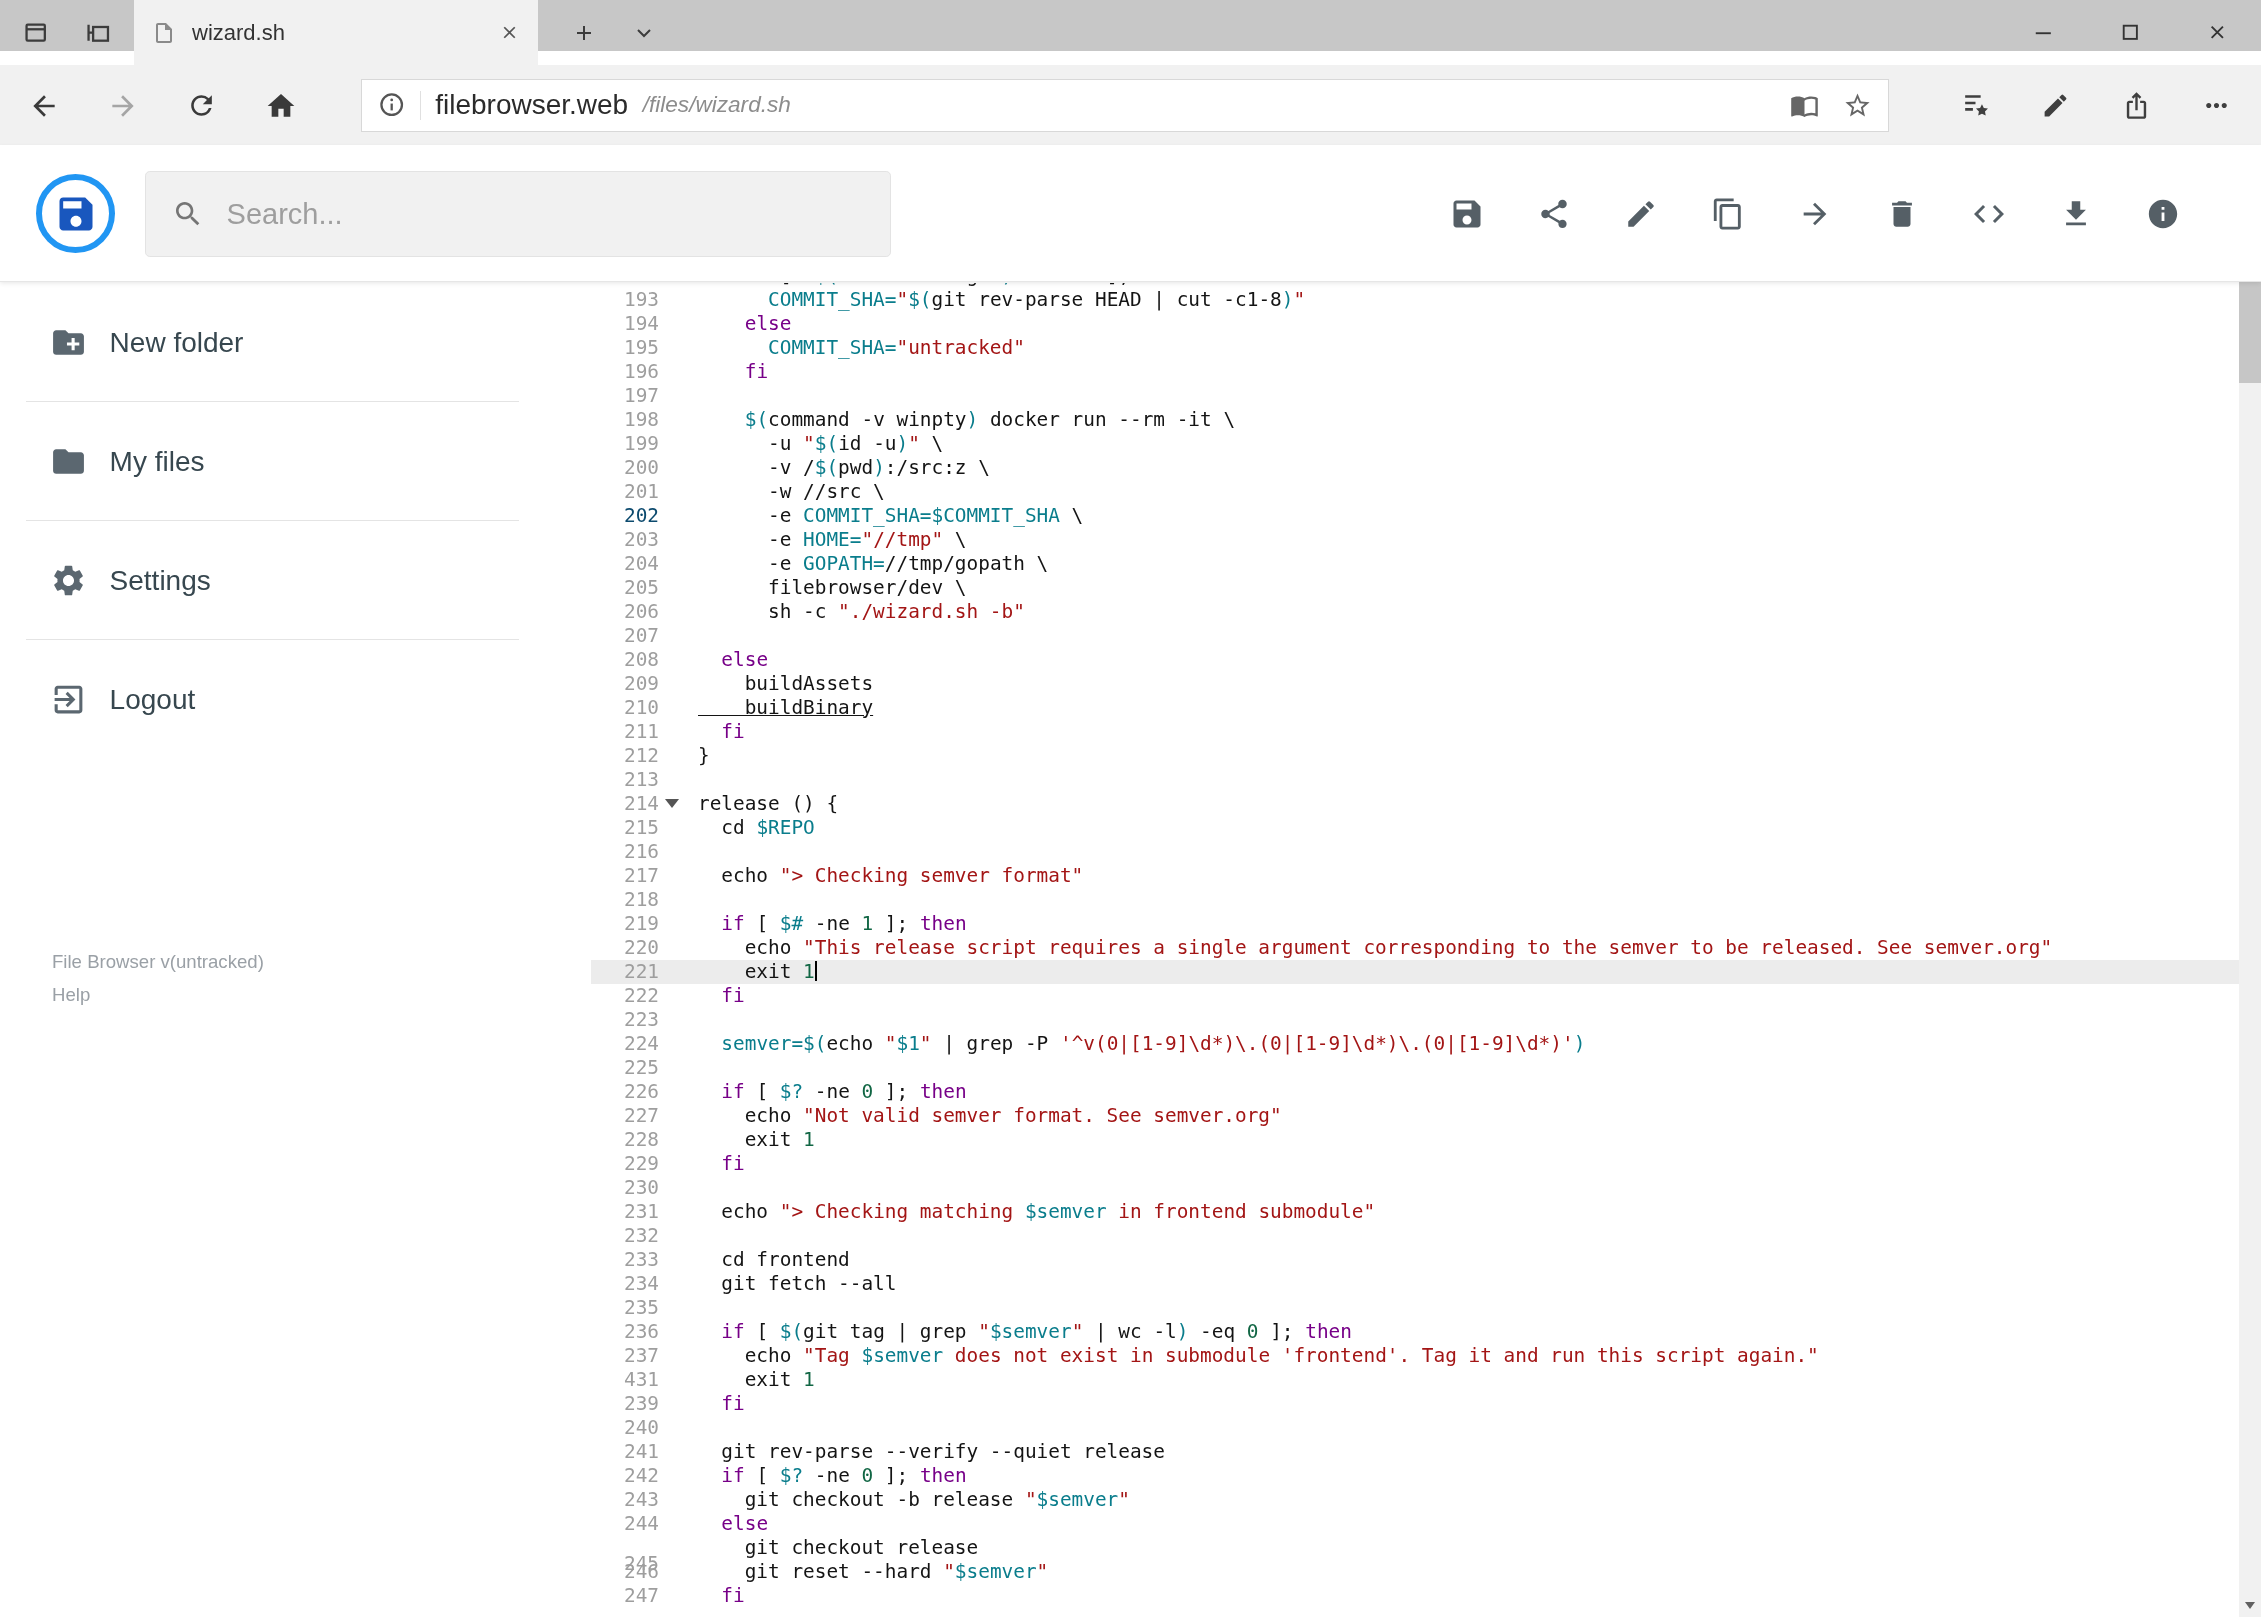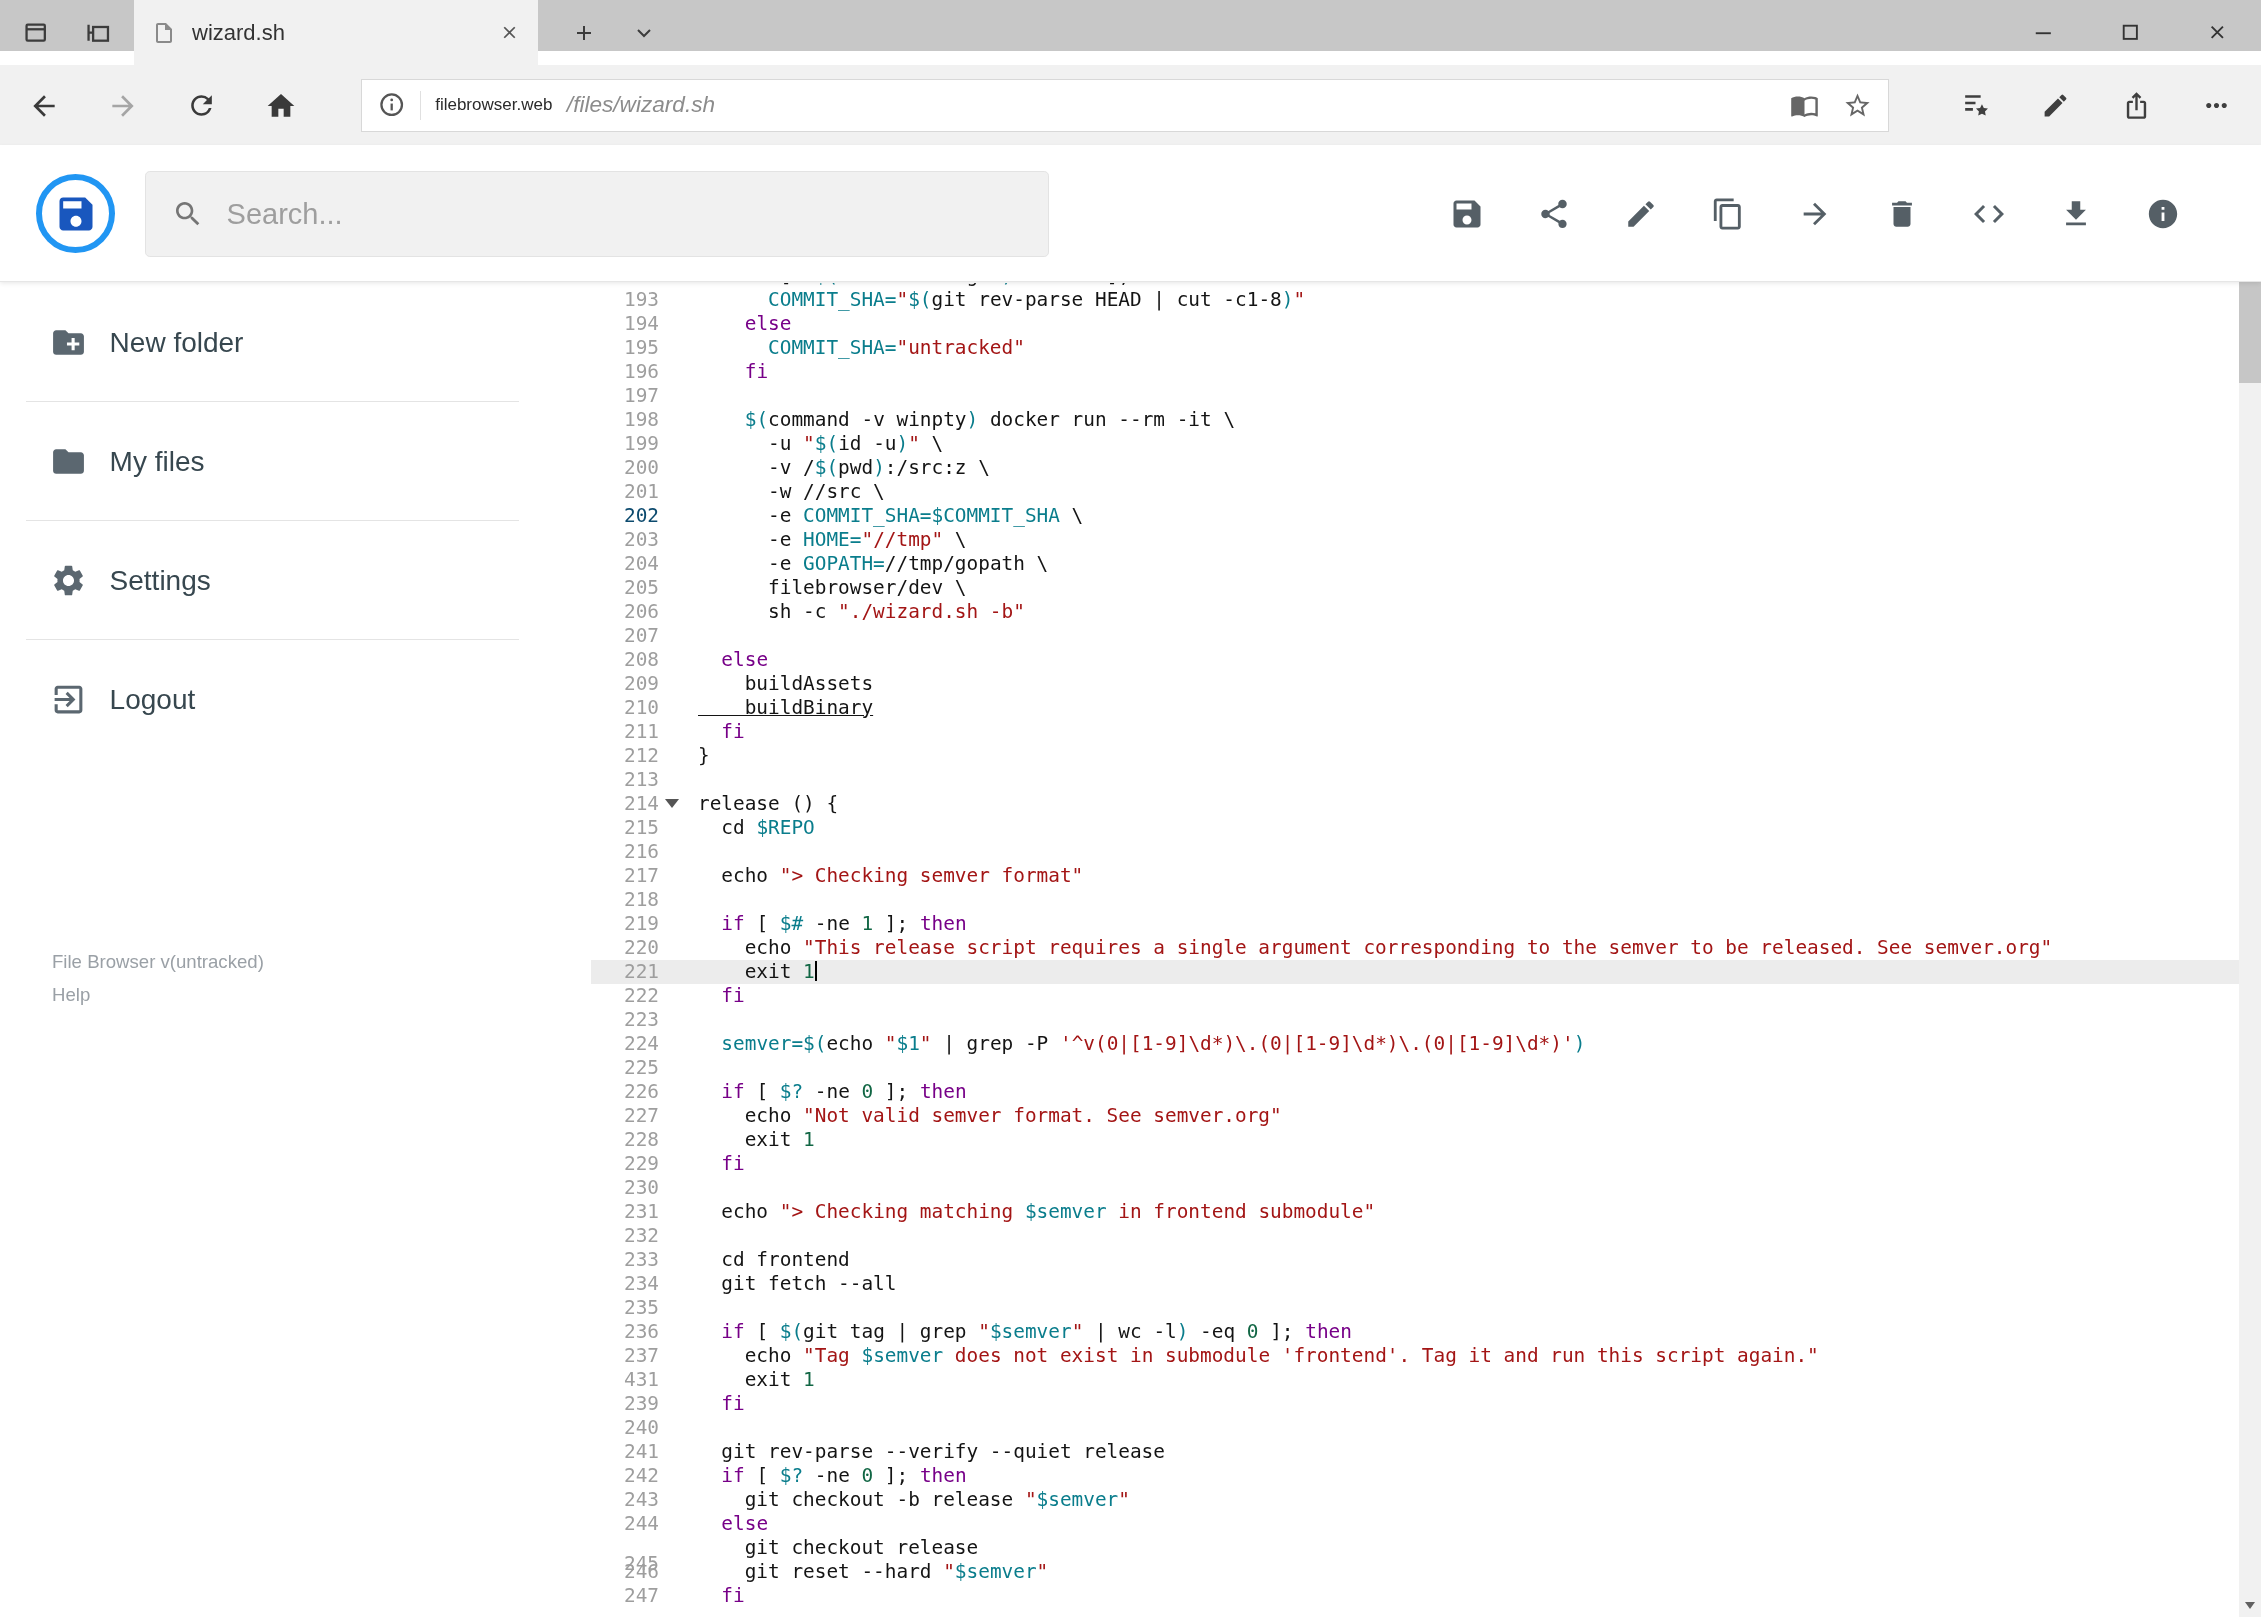--- a/index.html
+++ b/index.html
@@ -22,32 +22,32 @@
   .winbtn { width:87px; height:65px; display:flex; align-items:center; justify-content:center; color:#333; }
 
   .addrbar { position:absolute; left:0; top:65px; width:2261px; height:81px; background:#f1f1f1; border-bottom:0.8px solid #dcdcdc; }
   .nav-icons { position:absolute; left:14.5px; top:0; height:81px; display:flex; gap:21px; align-items:center; }
   .nav-btn { width:58px; height:58px; display:flex; align-items:center; justify-content:center; color:#3a3a3a; }
   .nav-btn.disabled { color:#a5a5a5; }
   .urlfield { position:absolute; left:361px; top:13.7px; width:1528px; height:53px; background:#fff;
               border:1.6px solid #d8d8d8; display:flex; align-items:center; padding:0 16px; gap:14.5px; }
   .url-info { color:#555; }
   .url-sep { width:0.8px; height:29px; background:#e0e0e0; }
-  .url-host { font-size:17px; color:#2b2b2b; }
+  .url-host { font-size:28px; color:#2b2b2b; }
   .url-path { font-size:22.6px; color:#8c8c8c;font-style:italic; }
   .url-right { margin-left:auto; display:flex; align-items:center; gap:24px; color:#666; }
   .bar-actions { position:absolute; left:1946px; top:0; height:81px; display:flex; gap:22.6px; align-items:center; color:#3f3f3f; }
   .bar-btn { width:58px; height:58px; display:flex; align-items:center; justify-content:center; }
 
   
   .appheader { position:absolute; left:0; top:145px; width:2261px; height:137px; background:#fff;
                border-bottom:0.8px solid #e6e6e6; box-shadow:0 1.6px 4.8px rgba(0,0,0,.10); z-index:5; }
   .logo { position:absolute; left:36px; top:29px; width:79px; height:79px; border:6.5px solid #2196f3;
           border-radius:50%; display:flex; align-items:center; justify-content:center; color:#1957be; background:#fff; }
-  .searchbox { position:absolute; left:145px; top:26px; width:904px; height:86px; background:#f1f1f1;
+  .searchbox { position:absolute; left:145px; top:26px; width:746px; height:86px; background:#f1f1f1;
                border:0.8px solid #e3e3e3; border-radius:4.8px; display:flex; align-items:center; padding:0 26px; gap:22.6px; }
   .searchbox svg { color:#757575; }
   .search-input { flex:1; border:none; outline:none; background:transparent; font-size:29px; color:#444;
                   font-family:"Liberation Sans", sans-serif; }
   .search-input::placeholder { color:#9e9e9e; }
   .hdr-tools { position:absolute; left:1449px; top:51px; display:flex; gap:51px; color:#555f66; }
   .tool-btn { width:36px; height:36px; display:flex; align-items:center; justify-content:center; }
 
   
   .sidebar { position:absolute; left:0; top:283px; width:591px; height:1334px; background:#fff; }

